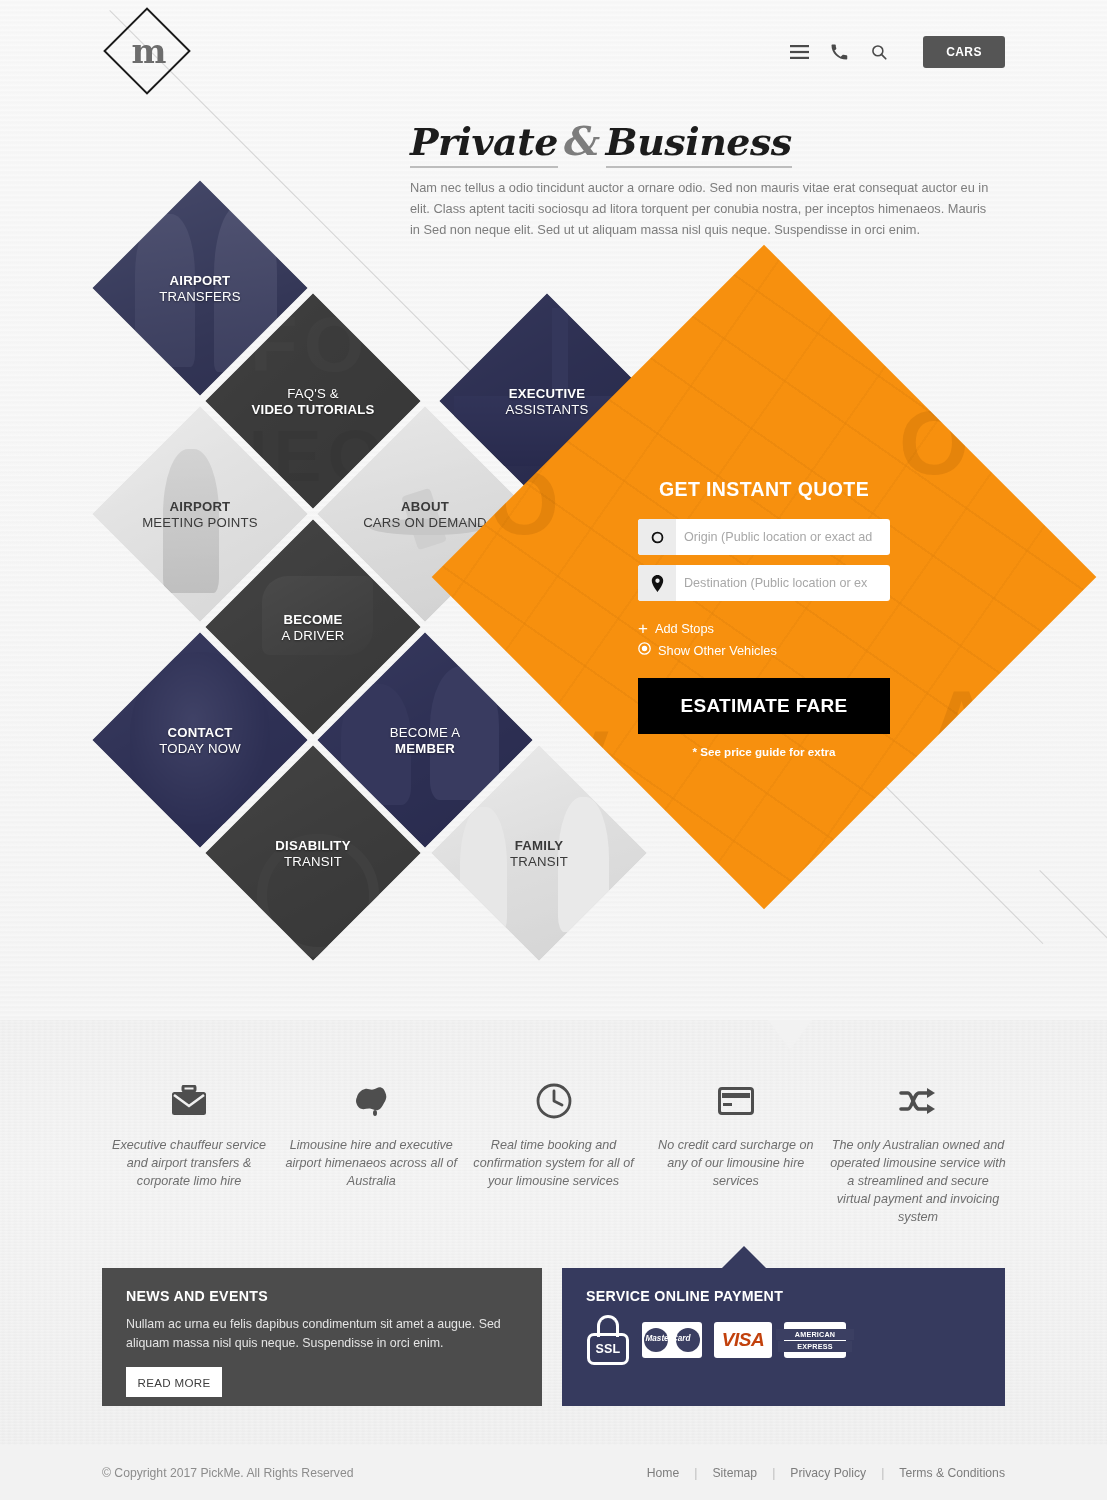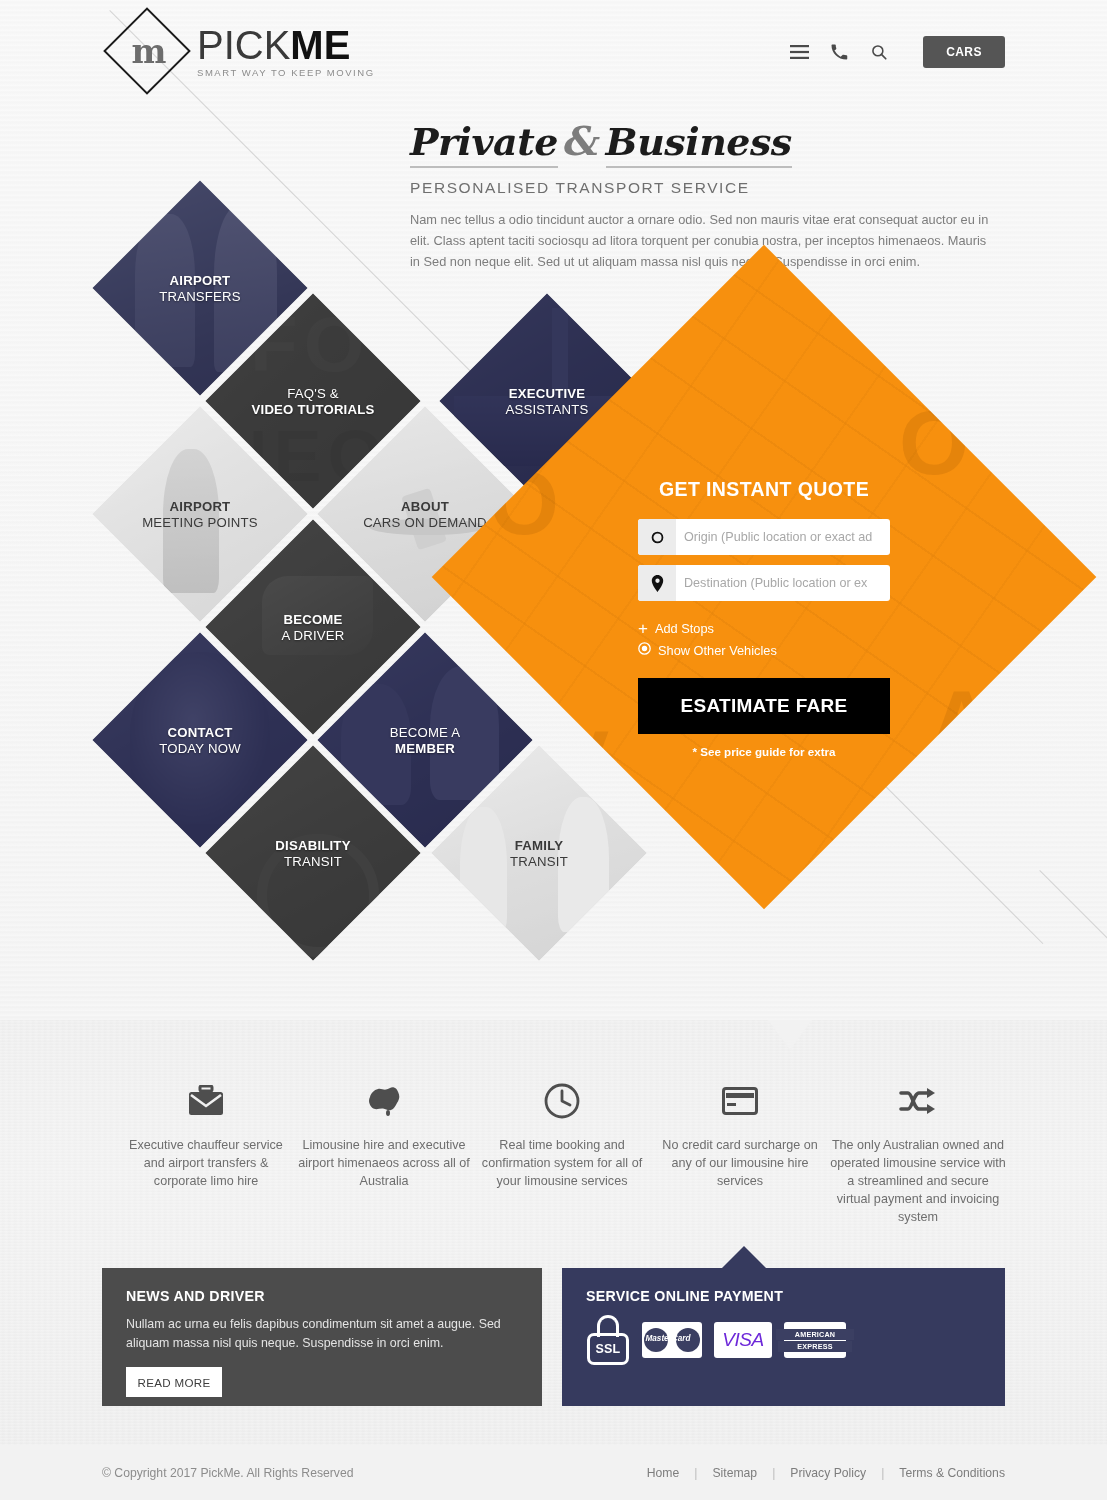--- a/index.html
+++ b/index.html
@@ -393,21 +393,22 @@
     border-left: 22px solid transparent;
     border-right: 22px solid transparent;
     border-top: 30px solid #f2f2f2;
   }
 
   .features {
     position: absolute;
     left: 100px; top: 58px;
     width: 907px;
     display: flex;
-    justify-content: flex-end;
+    justify-content: space-between;
+    font-style: italic;
   }
   .feature { width: 178px; text-align: center; }
   .feature .ficon {
     height: 46px;
     display: flex; align-items: center; justify-content: center;
     color: #4e4e4e;
     margin-bottom: 12px;
   }
   .feature .ftext {
     font-size: 12.6px;
@@ -504,21 +505,21 @@
     border-radius: 50%; background: #3b3f62; display:block;
   }
   .mc-inner i.l { left: 0; }
   .mc-inner i.r { right: 0; }
   .mc-label {
     position: absolute; left: 0; top: 6px; width: 48px;
     text-align: center; color: #ffffff;
     font-size: 8.2px; font-weight: 700; font-style: italic;
     z-index: 2;
   }
-  .visa { width: 58px; color: #6d28d9; font-size: 19px; font-weight: 400; font-style: italic; letter-spacing: -0.5px; }
+  .visa { width: 58px; color: #c2410c; font-size: 19px; font-weight: 700; font-style: italic; letter-spacing: -0.5px; }
   .amex { width: 62px; flex-direction: column; gap: 1px; }
   .amex span {
     background: #3b3f62; color: #ffffff;
     font-size: 7.2px; font-weight: 700; letter-spacing: 0.2px;
     padding: 1px 19px; line-height: 9px;
   }
 
   
   .footer {
     position: absolute;
@@ -547,24 +548,20 @@
     <div class="guide-line guide-a"></div>
     <div class="guide-line guide-b"></div>
   </div>
 
   <div class="header">
     <div class="logo-wrap">
       <div class="logo-diamond">
         <div class="dm"></div>
         <div class="mark">m</div>
       </div>
-      <div class="logo-text">
-        <div class="logo-title"><span>PICK</span><b>ME</b></div>
-        <div class="logo-sub">SMART WAY TO KEEP MOVING</div>
-      </div>
     </div>
 
     <div class="header-right">
       <div class="hicon">
         <svg width="19" height="14" viewBox="0 0 19 14">
             <rect x="0" y="0" width="19" height="2.2" fill="currentColor"></rect>
             <rect x="0" y="5.9" width="19" height="2.2" fill="currentColor"></rect>
             <rect x="0" y="11.8" width="19" height="2.2" fill="currentColor"></rect>
           </svg>
       </div>
@@ -578,21 +575,20 @@
             <circle cx="10.5" cy="10.5" r="6.6" fill="none" stroke="currentColor" stroke-width="2.1"></circle>
             <line x1="15.3" y1="15.3" x2="21" y2="21" stroke="currentColor" stroke-width="2.3" stroke-linecap="round"></line>
           </svg>
       </div>
       <button class="login-btn">CARS</button>
     </div>
   </div>
 
   <div class="hero-text">
     <div class="hero-title"><span class="u">Private</span><span class="amp">&amp;</span><span class="u">Business</span></div>
-    <div class="hero-sub">PERSONALISED TRANSPORT SERVICE</div>
     <div class="hero-body">Nam nec tellus a odio tincidunt auctor a ornare odio. Sed non  mauris vitae erat consequat auctor eu in elit. Class aptent taciti sociosqu ad litora torquent per conubia nostra, per inceptos himenaeos. Mauris in Sed non neque elit. Sed ut ut aliquam massa nisl quis neque. Suspendisse in orci enim.</div>
   </div>
 
   <div class="grid">
 
     <div class="tile" style="left:124px; top:212px;">
       <div class="photo ph-terminal"></div>
       <div class="tint tint-navy"></div>
       <div class="cap white">
         <span class="l1 b">AIRPORT</span>
@@ -790,21 +786,21 @@
         </div>
         <div class="ftext">The only Australian owned and operated limousine service with a streamlined and secure virtual payment and invoicing system</div>
       </div>
 
     </div>
   </div>
 
   <div class="panels">
 
     <div class="panel-news">
-      <div class="panel-h">NEWS AND DRIVER</div>
+      <div class="panel-h">NEWS AND EVENTS</div>
       <p>Nullam ac urna eu felis dapibus condimentum sit amet a augue. Sed aliquam massa nisl quis neque. Suspendisse in orci enim.</p>
       <button class="read-more">READ MORE</button>
     </div>
 
     <div class="panel-pay">
       <div class="tip"></div>
       <div class="panel-h">SERVICE ONLINE PAYMENT</div>
       <div class="cards">
 
         <div class="ssl-lock">

